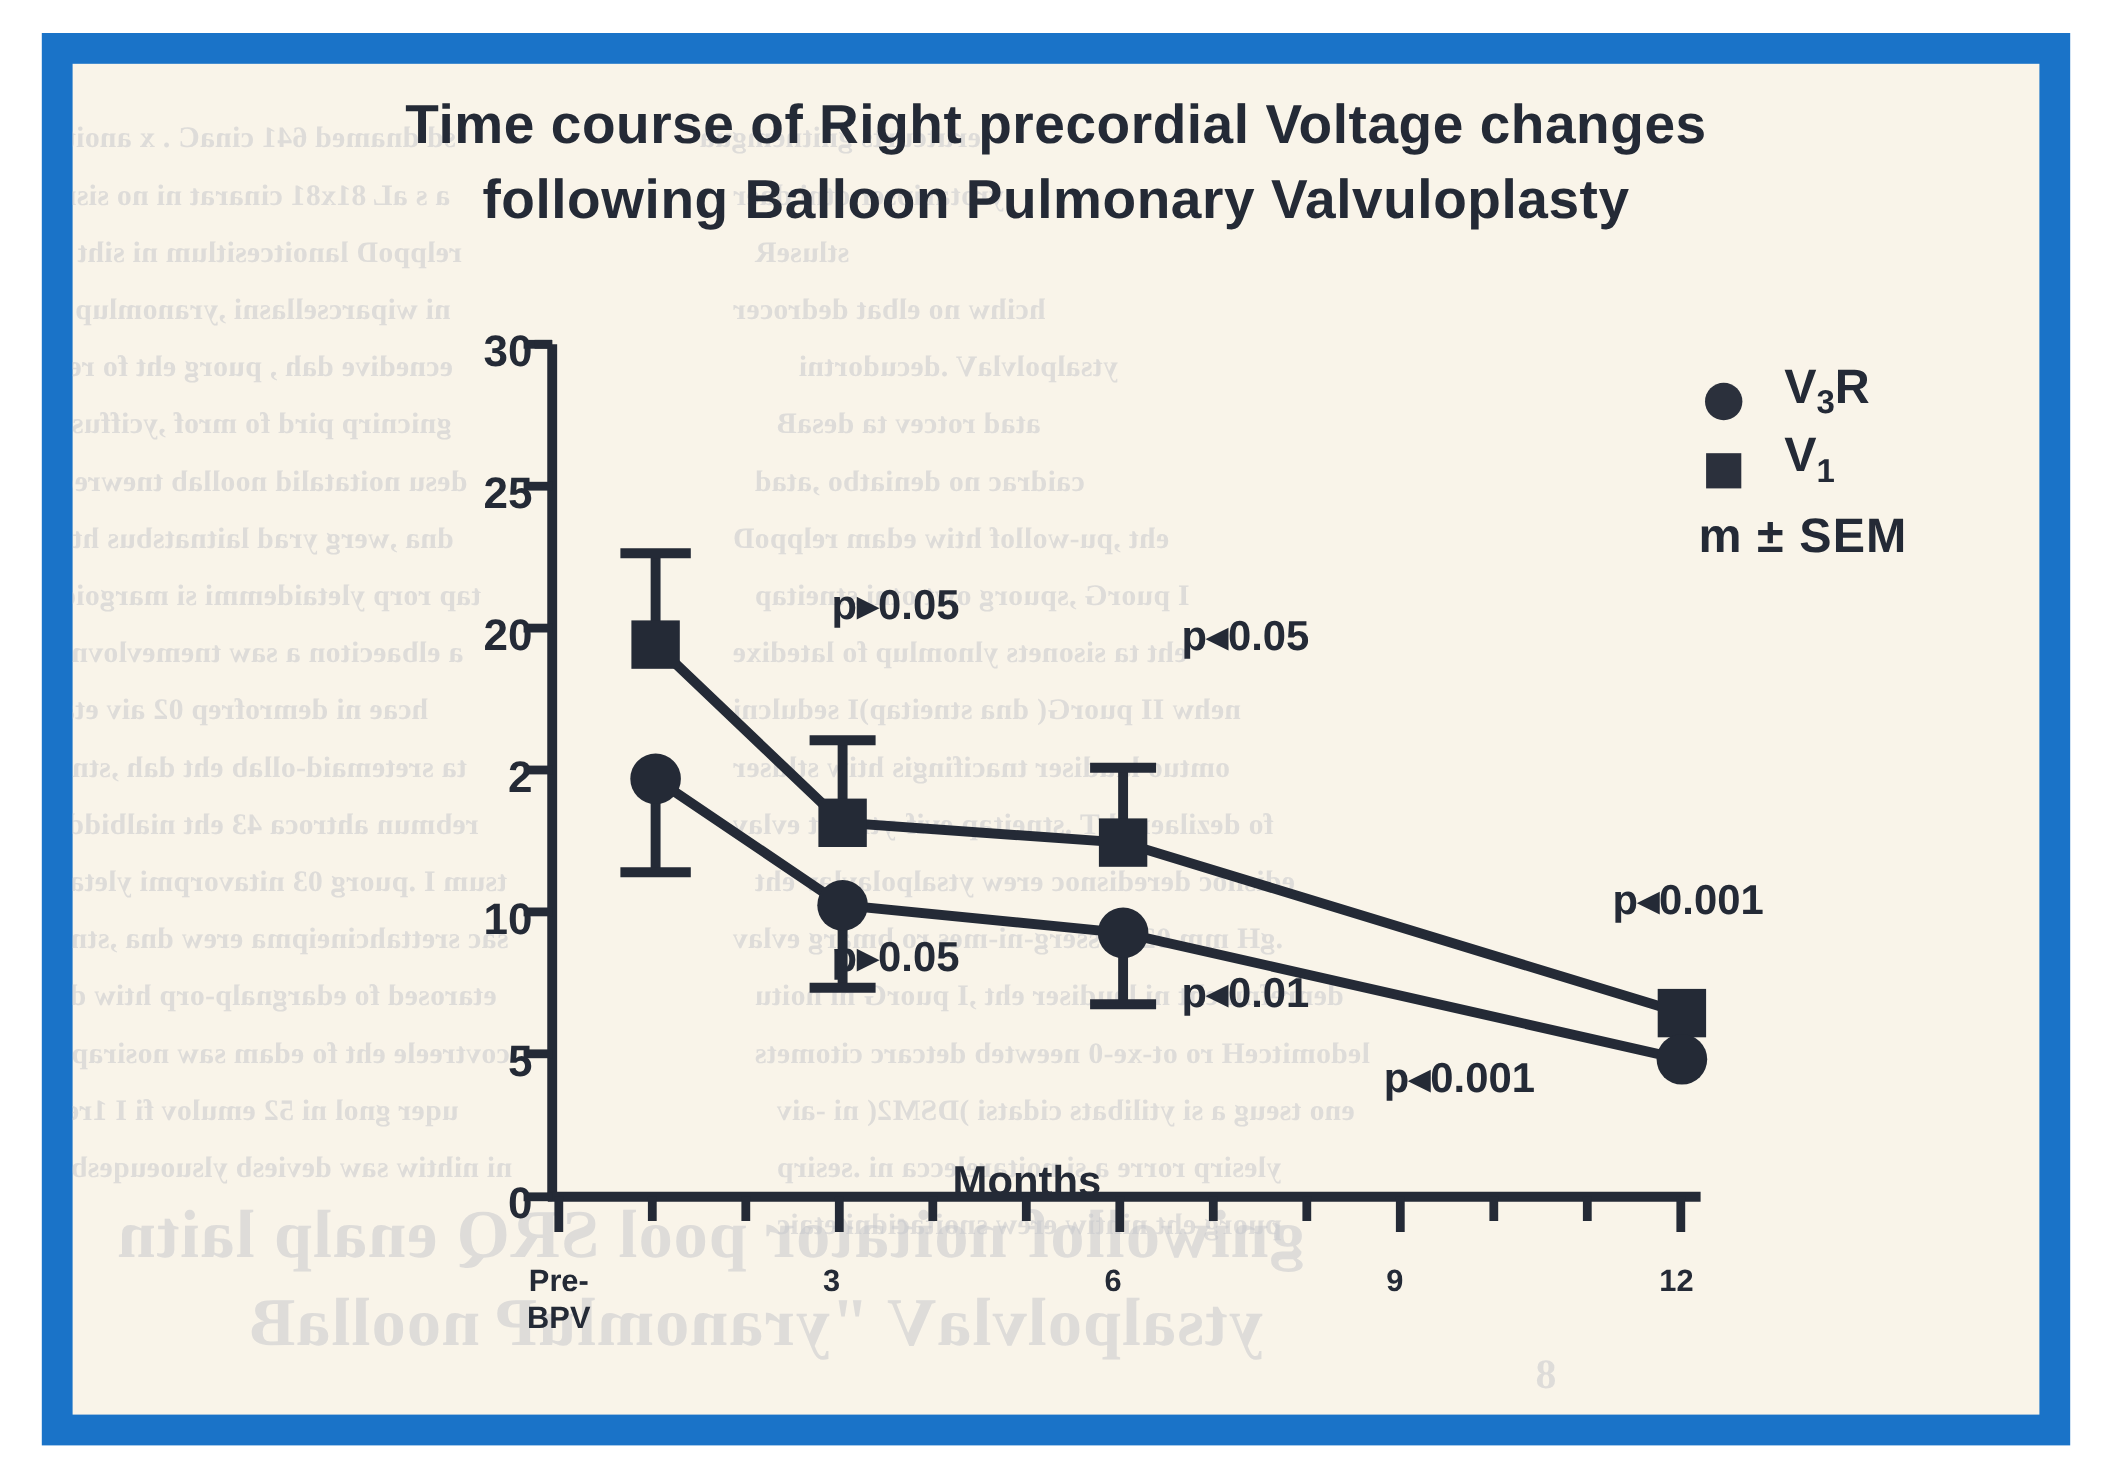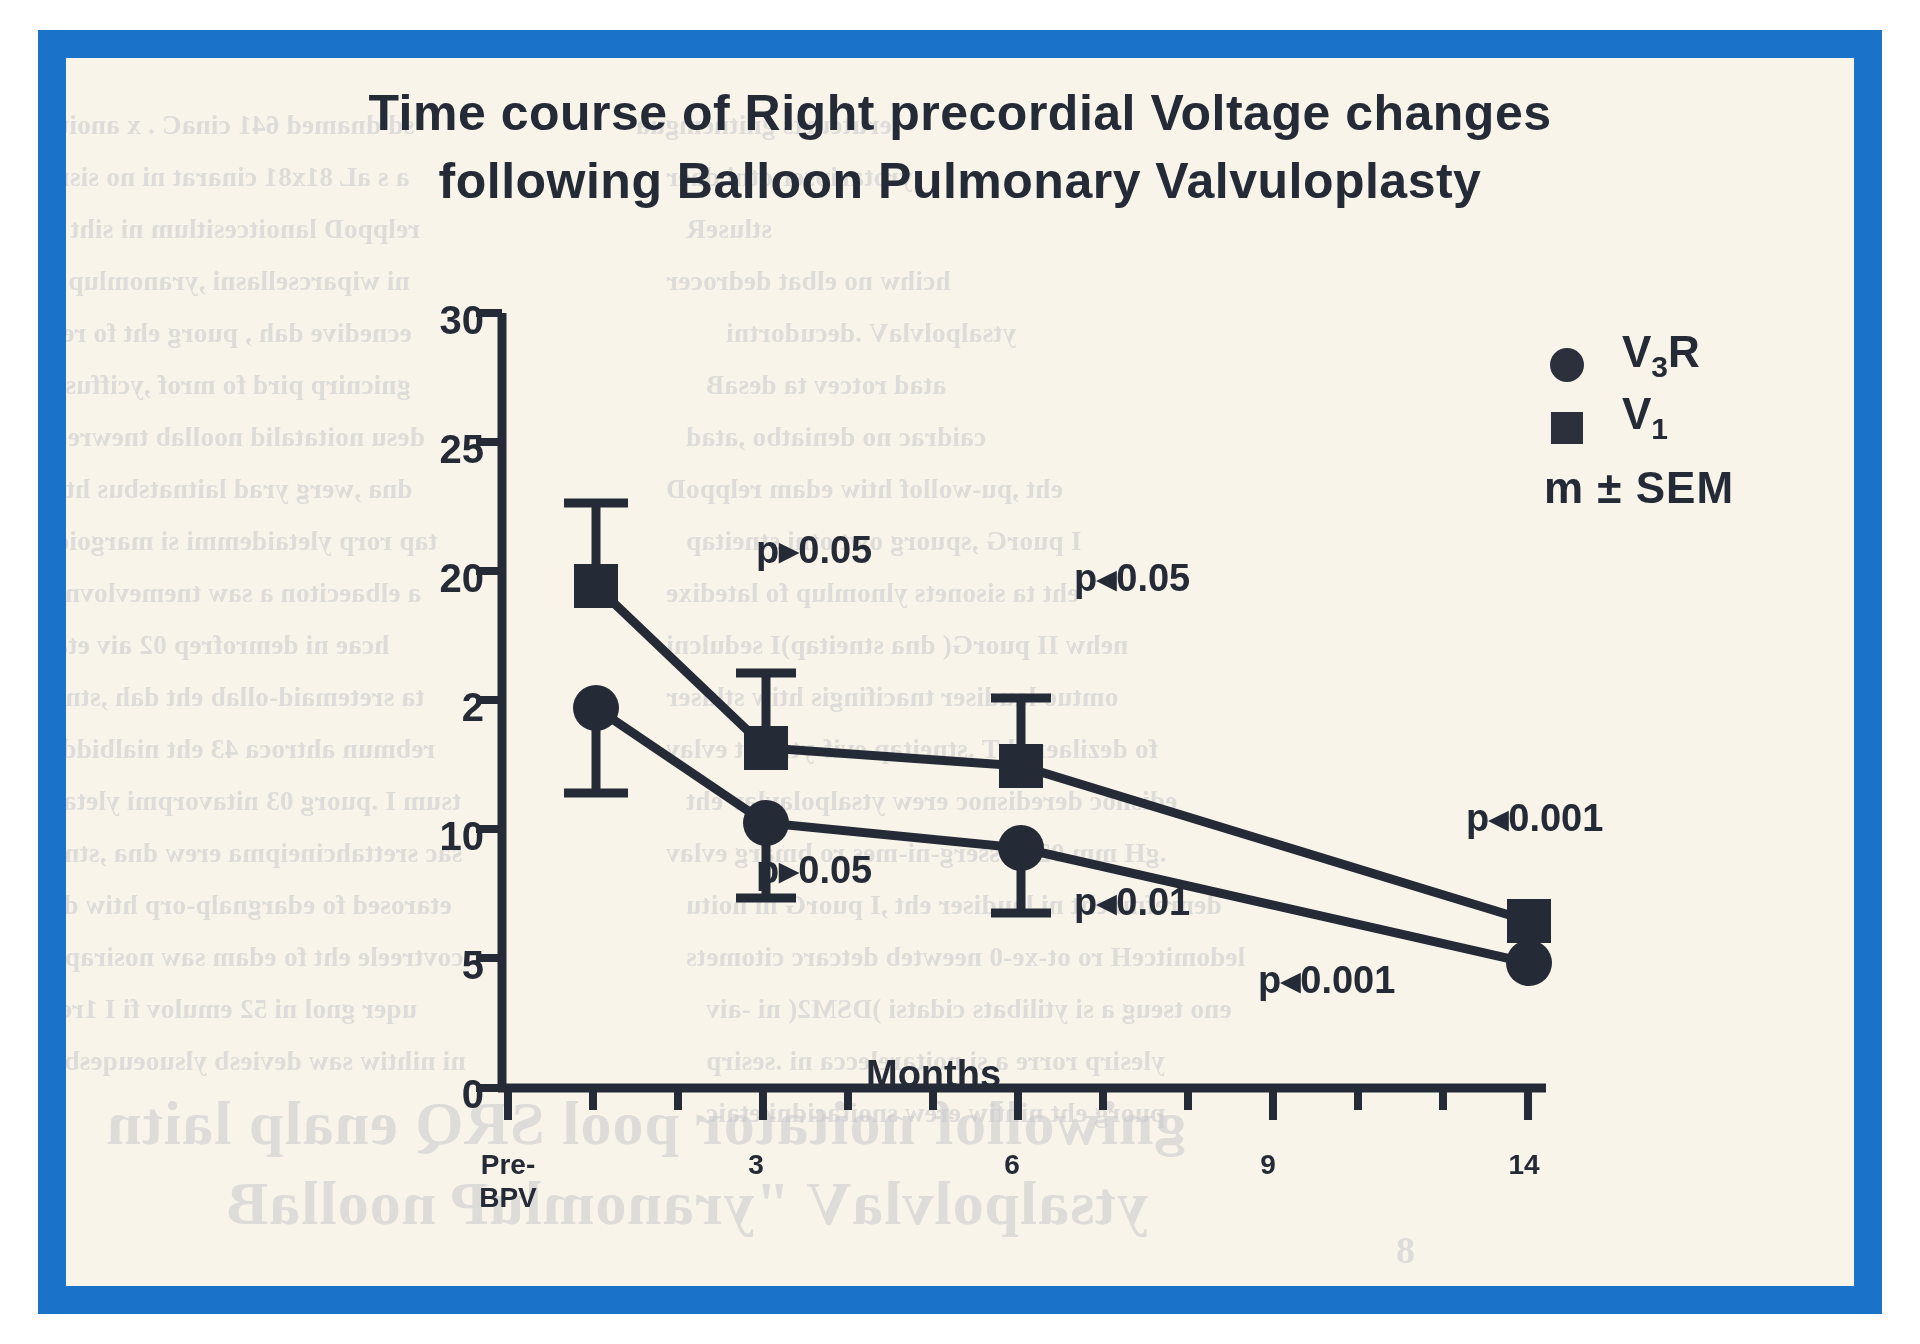--- a/index.html
+++ b/index.html
@@ -165,21 +165,21 @@
       <div class="tick-lbl" style="left:308px; top:885px;">5</div>
       <div class="tick-lbl" style="left:308px; top:1014px;">0</div>
 
       <div class="xtick-lbl" style="left:352px; top:1090px;">
         <div>Pre-</div>
         <div>BPV</div>
       </div>
       <div class="xtick-lbl" style="left:600px;  top:1090px;">3</div>
       <div class="xtick-lbl" style="left:856px;  top:1090px;">6</div>
       <div class="xtick-lbl" style="left:1112px; top:1090px;">9</div>
-      <div class="xtick-lbl" style="left:1368px; top:1090px;">14</div>
+      <div class="xtick-lbl" style="left:1368px; top:1090px;">12</div>
 
       <div id="xaxis-title">Months</div>
 
       <div class="pval" style="left:690px;  top:470px;">p▸0.05</div>
       <div class="pval" style="left:1008px; top:498px;">p◂0.05</div>
       <div class="pval" style="left:1400px; top:738px;">p◂0.001</div>
       <div class="pval" style="left:690px;  top:790px;">p▸0.05</div>
       <div class="pval" style="left:1008px; top:822px;">p◂0.01</div>
       <div class="pval" style="left:1192px; top:900px;">p◂0.001</div>
 

